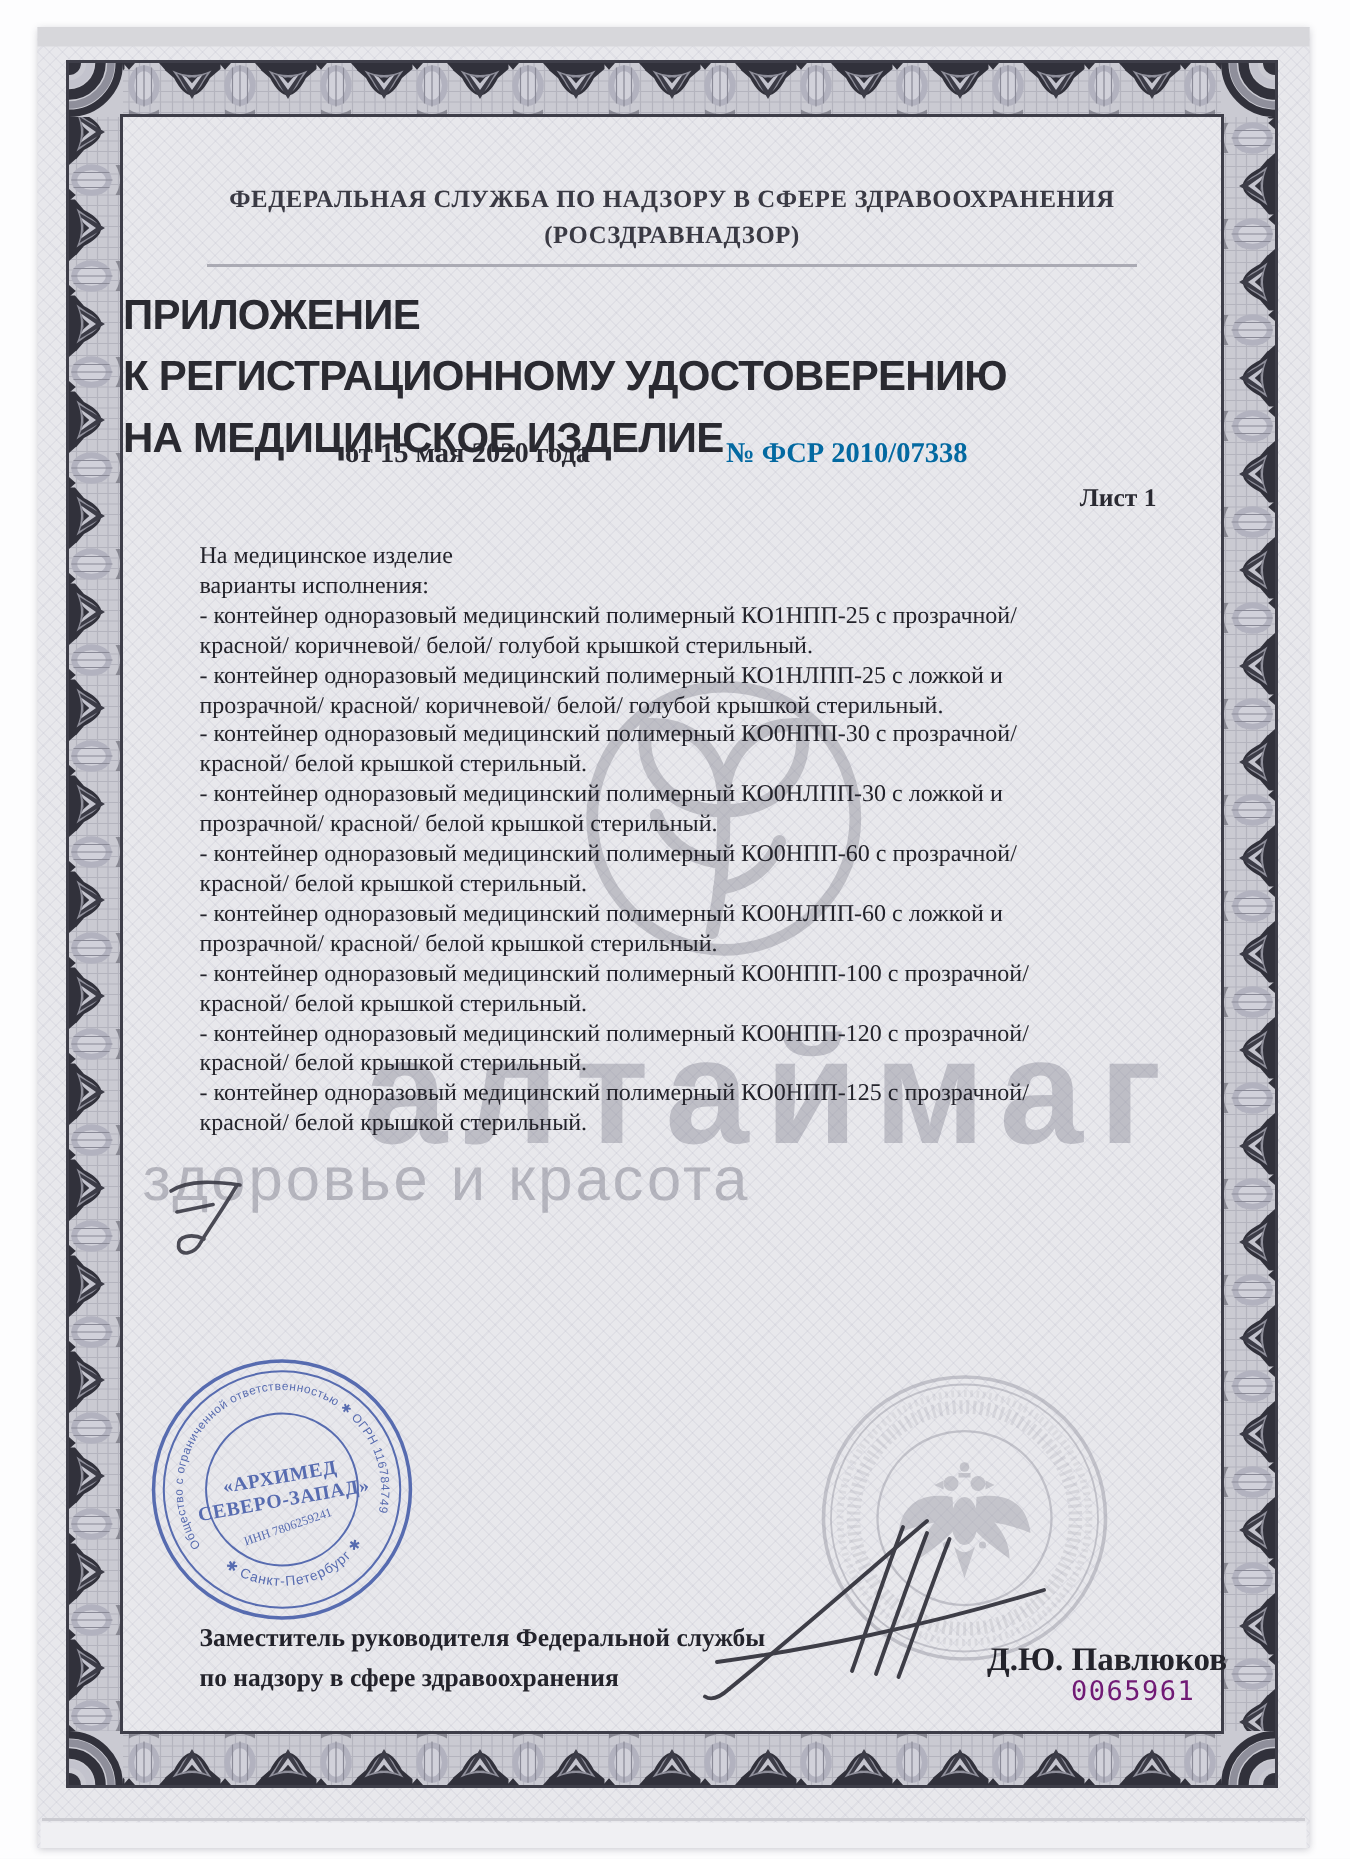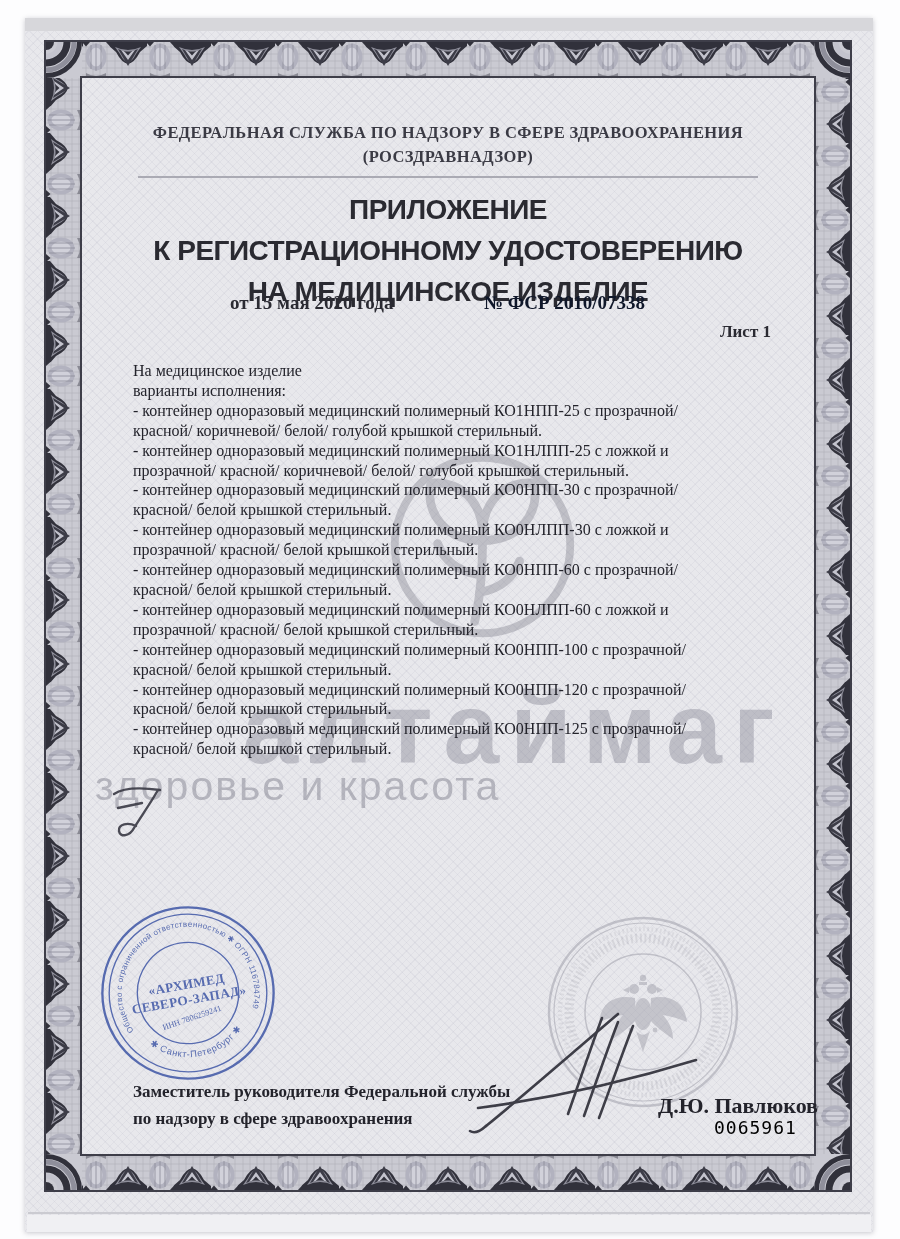--- a/index.html
+++ b/index.html
@@ -15,33 +15,33 @@
   .scan-top-band{left:25px;top:18px;width:848px;height:13px;background:#d7d7db;}
   .scan-bottom-line{left:28px;top:1212px;width:842px;height:2px;background:#cbcbd1;}
   .scan-bottom-strip{left:27px;top:1215px;width:844px;height:17px;background:#f0f0f3;}
   
   .bstrip{position:absolute;display:block;}
   .frame-outline{position:absolute;box-sizing:border-box;border:2px solid #3e3e49;}
   
   .agency{left:82px;top:121px;width:732px;text-align:center;color:#3a3a44;
           font-size:16.5px;line-height:24px;letter-spacing:.4px;font-weight:600;}
   .divider{left:138px;top:176px;width:620px;height:2px;background:#9b9ba6;opacity:.8;}
-  .doc-title{left:82px;top:189px;width:732px;text-align:center;color:#2a2a31;
+  .doc-title{left:82px;top:189px;width:732px;text-align:left;color:#2a2a31;
              font-family:"Liberation Sans",sans-serif;font-weight:700;
              font-size:28px;line-height:41px;letter-spacing:-0.5px;}
   .meta-date{left:230px;top:292px;font-size:19px;font-weight:700;color:#2a2a32;}
-  .meta-number{left:484px;top:292px;font-size:19px;font-weight:700;color:#0f172a;}
+  .meta-number{left:484px;top:292px;font-size:19px;font-weight:700;color:#0369a1;}
   .meta-sheet{left:650px;top:322px;width:121px;text-align:right;font-size:17px;font-weight:700;color:#2a2a32;}
   .body-text{left:133px;top:361px;width:700px;font-size:16px;line-height:19.9px;color:#23232b;}
   .body-text p{margin:0;white-space:pre-line;}
   .body-text .bold{font-weight:700;}
   .footer-position{left:133px;top:1078px;font-size:17px;line-height:27px;font-weight:700;color:#23232b;}
   .signer-name{left:658px;top:1093px;font-size:22px;font-weight:700;color:#23232b;}
   .form-number{left:714px;top:1117px;font-family:"DejaVu Sans Mono",monospace;
-               font-size:18px;letter-spacing:1px;color:#000000;}
+               font-size:18px;letter-spacing:1px;color:#701a75;}
   
   .wm-brand{left:160px;top:652px;width:708px;text-align:center;
             font-family:"Liberation Sans",sans-serif;font-weight:700;
             font-size:100px;line-height:100px;letter-spacing:11px;color:rgba(122,122,136,.38);margin-top:26px;}
   .wm-tagline{left:95px;top:763px;width:708px;text-align:left;
               font-family:"Liberation Sans",sans-serif;font-weight:400;
               font-size:41px;letter-spacing:2px;color:rgba(122,122,136,.46);}
 </style>
 </head>
 <body>

